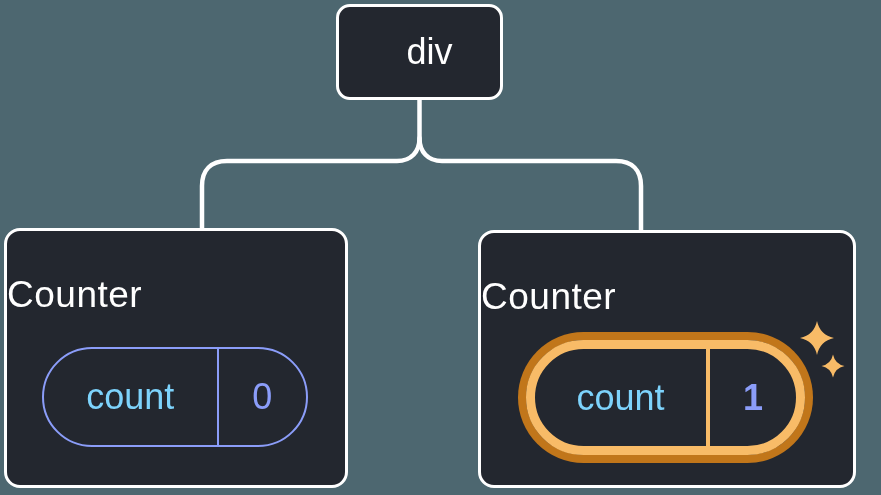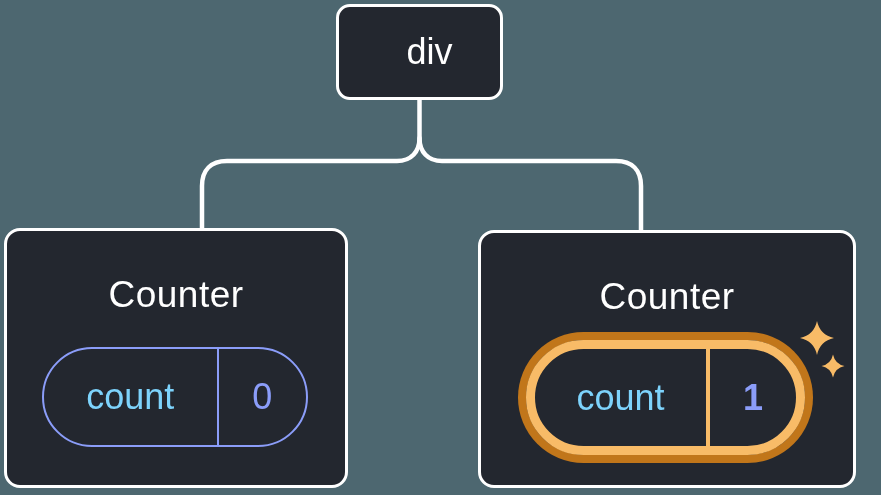--- a/index.html
+++ b/index.html
@@ -34,21 +34,21 @@
     box-sizing: border-box;
     background: #23272f;
     border: 3px solid #ffffff;
     border-radius: 16px;
   }
   .card-left  { left: 4px;   top: 228px; width: 344px; height: 260px; }
   .card-right { left: 478px; top: 230px; width: 378px; height: 258px; }
 
   .card-title {
     position: absolute; top: 43px; left: 0; right: 0;
-    text-align: center;
+    text-align: left;
     color: #ffffff;
     font-size: 37px; font-weight: 500;
     letter-spacing: 0.5px;
   }
 
   .state-pill {
     position: absolute;
     box-sizing: border-box;
     display: flex;
     border-radius: 999px;

